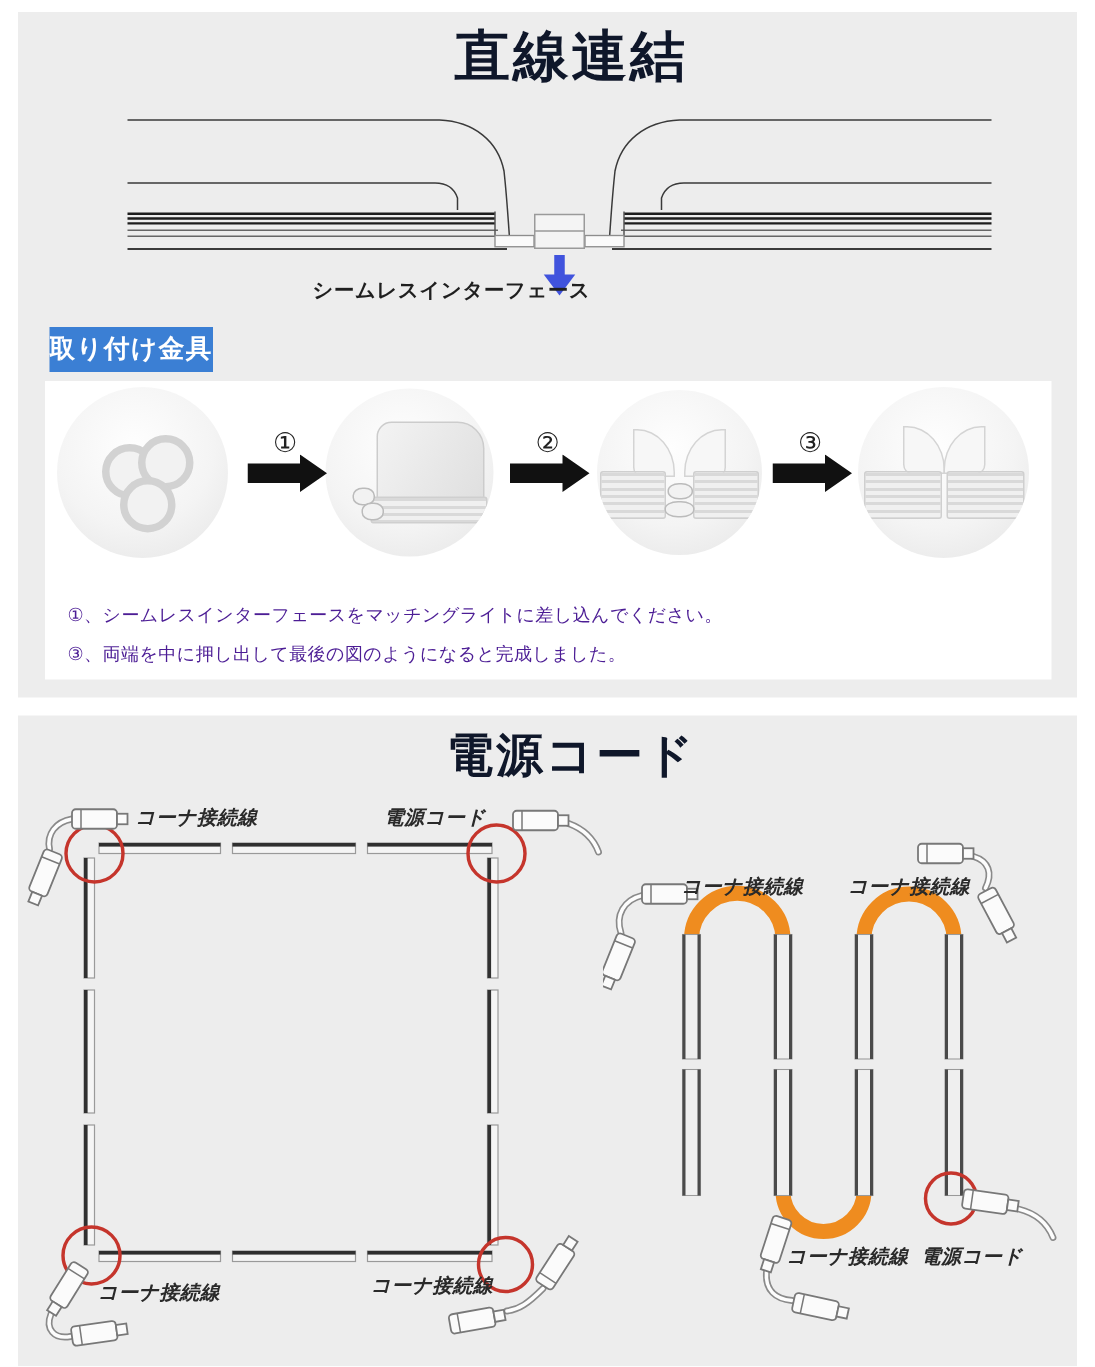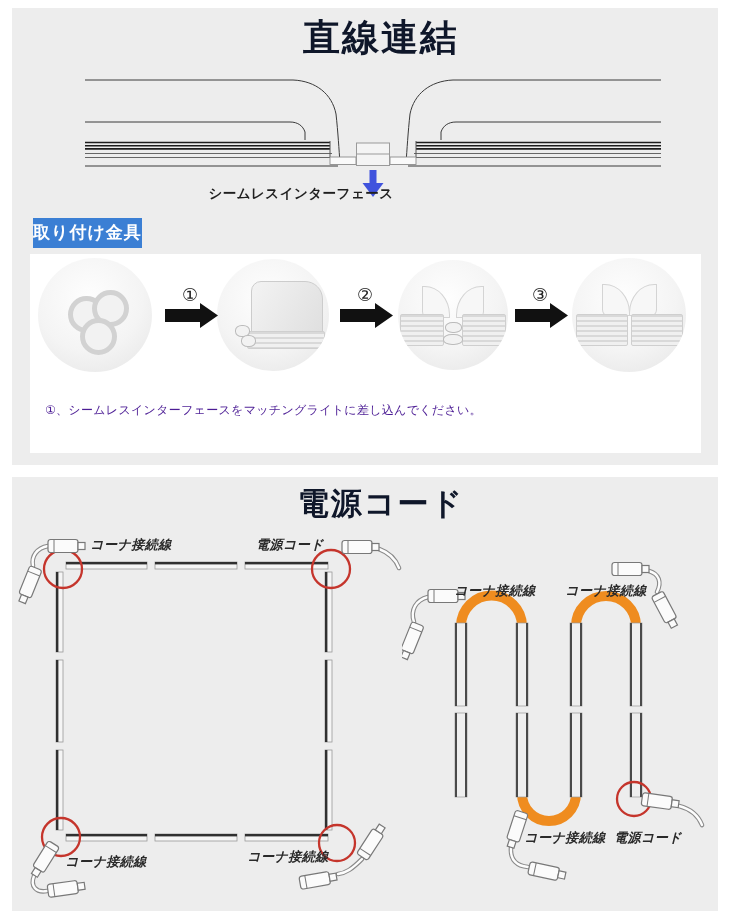--- a/index.html
+++ b/index.html
@@ -161,20 +161,21 @@
   </svg>
   <div class="step-num" style="left:350px;top:286px;">②</div>
 
   <svg class="step-arrow" style="left:515px;top:303px;" width="54" height="26" viewBox="0 0 54 26">
     <polygon points="0,6 35,6 35,0 53,12.5 35,25 35,19 0,19" fill="#111111"></polygon>
   </svg>
   <div class="step-num" style="left:525px;top:286px;">③</div>
 
   <div class="instr">
     <div>①、シームレスインターフェースをマッチングライトに差し込んでください。</div>
+    <div>③、両端を中に押し出して最後の図のようになると完成しました。</div>
   </div>
 
   <div class="panel" style="left:12px;top:477px;width:706px;height:434px;"></div>
 
   <div id="title-corner" class="section-title">電源コード</div>
 
   <svg class="abs" style="left:15px;top:533px;" width="390" height="365" viewBox="15 533 390 365">
     <defs>
       <g id="plg">
         <rect x="0" y="-6.5" width="30" height="13" rx="2.5" fill="#fbfbfb" stroke="#787878" stroke-width="1.2"></rect>

